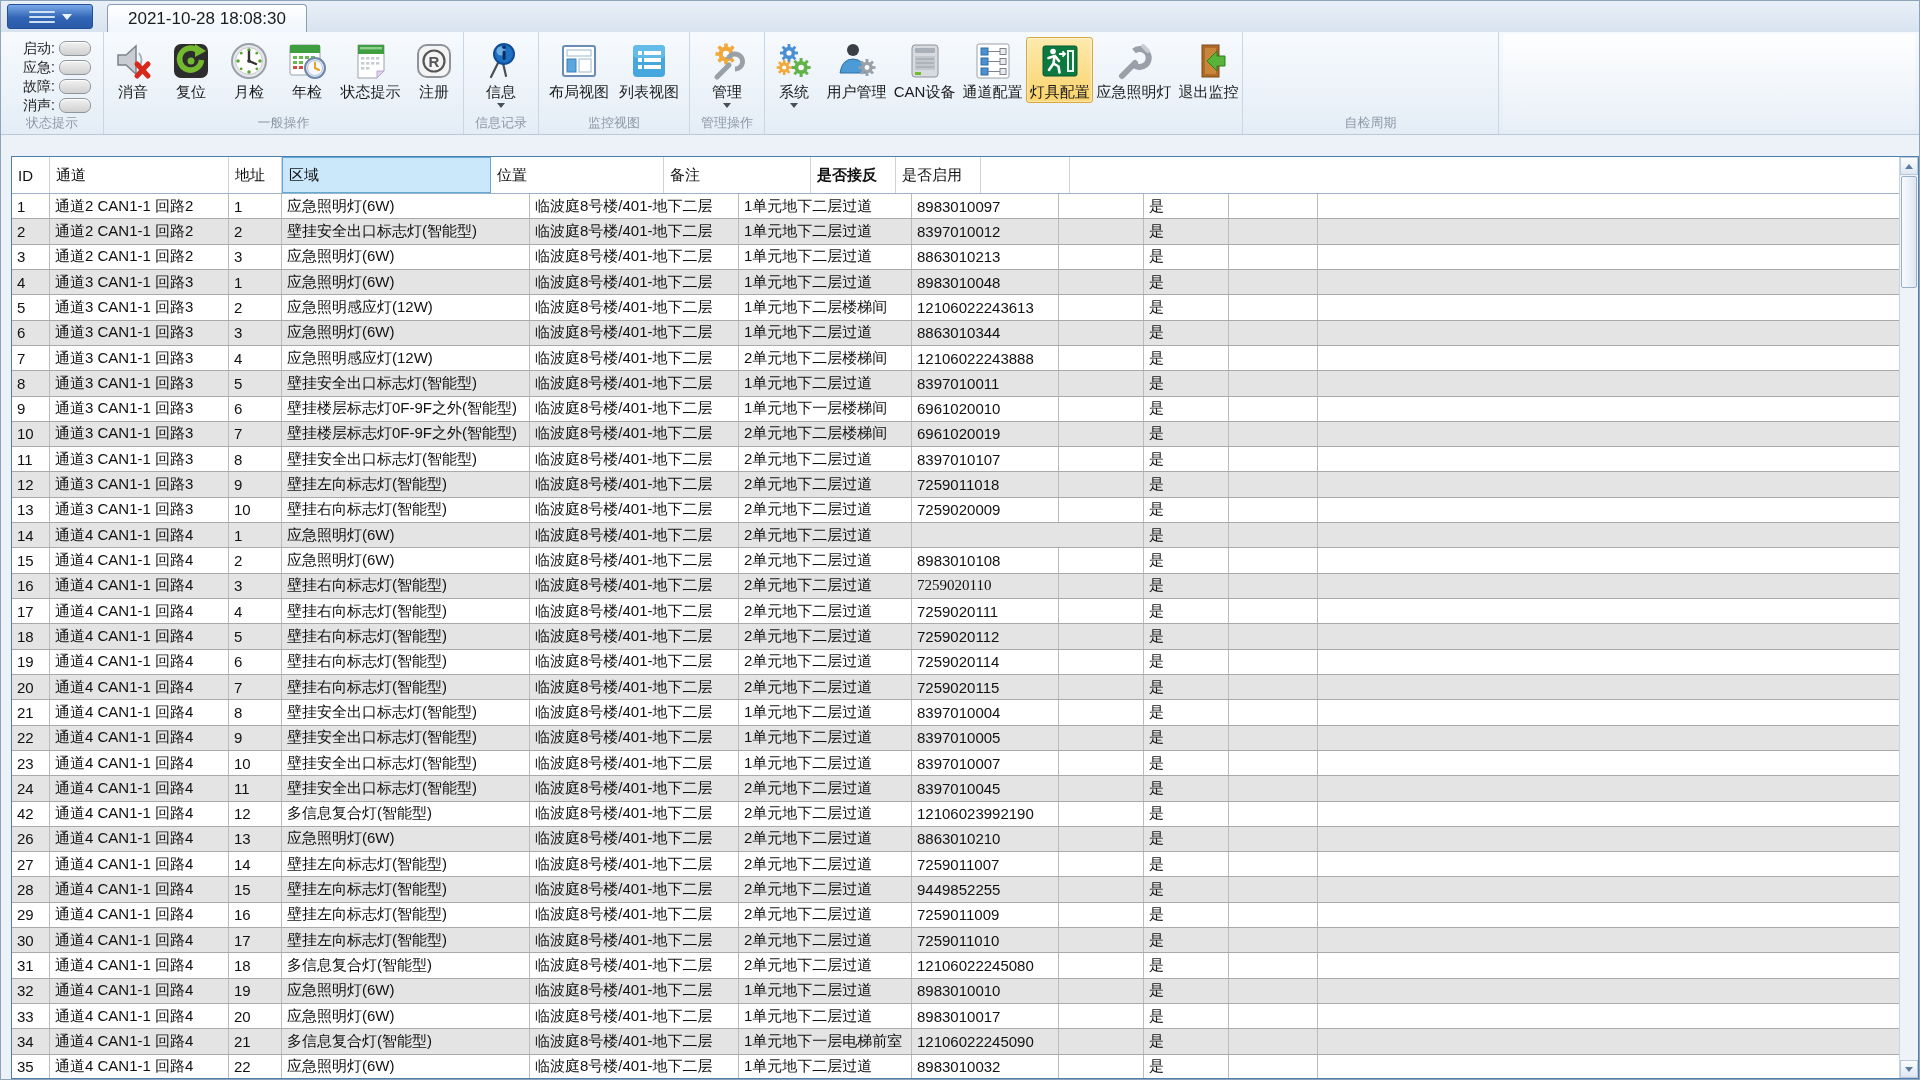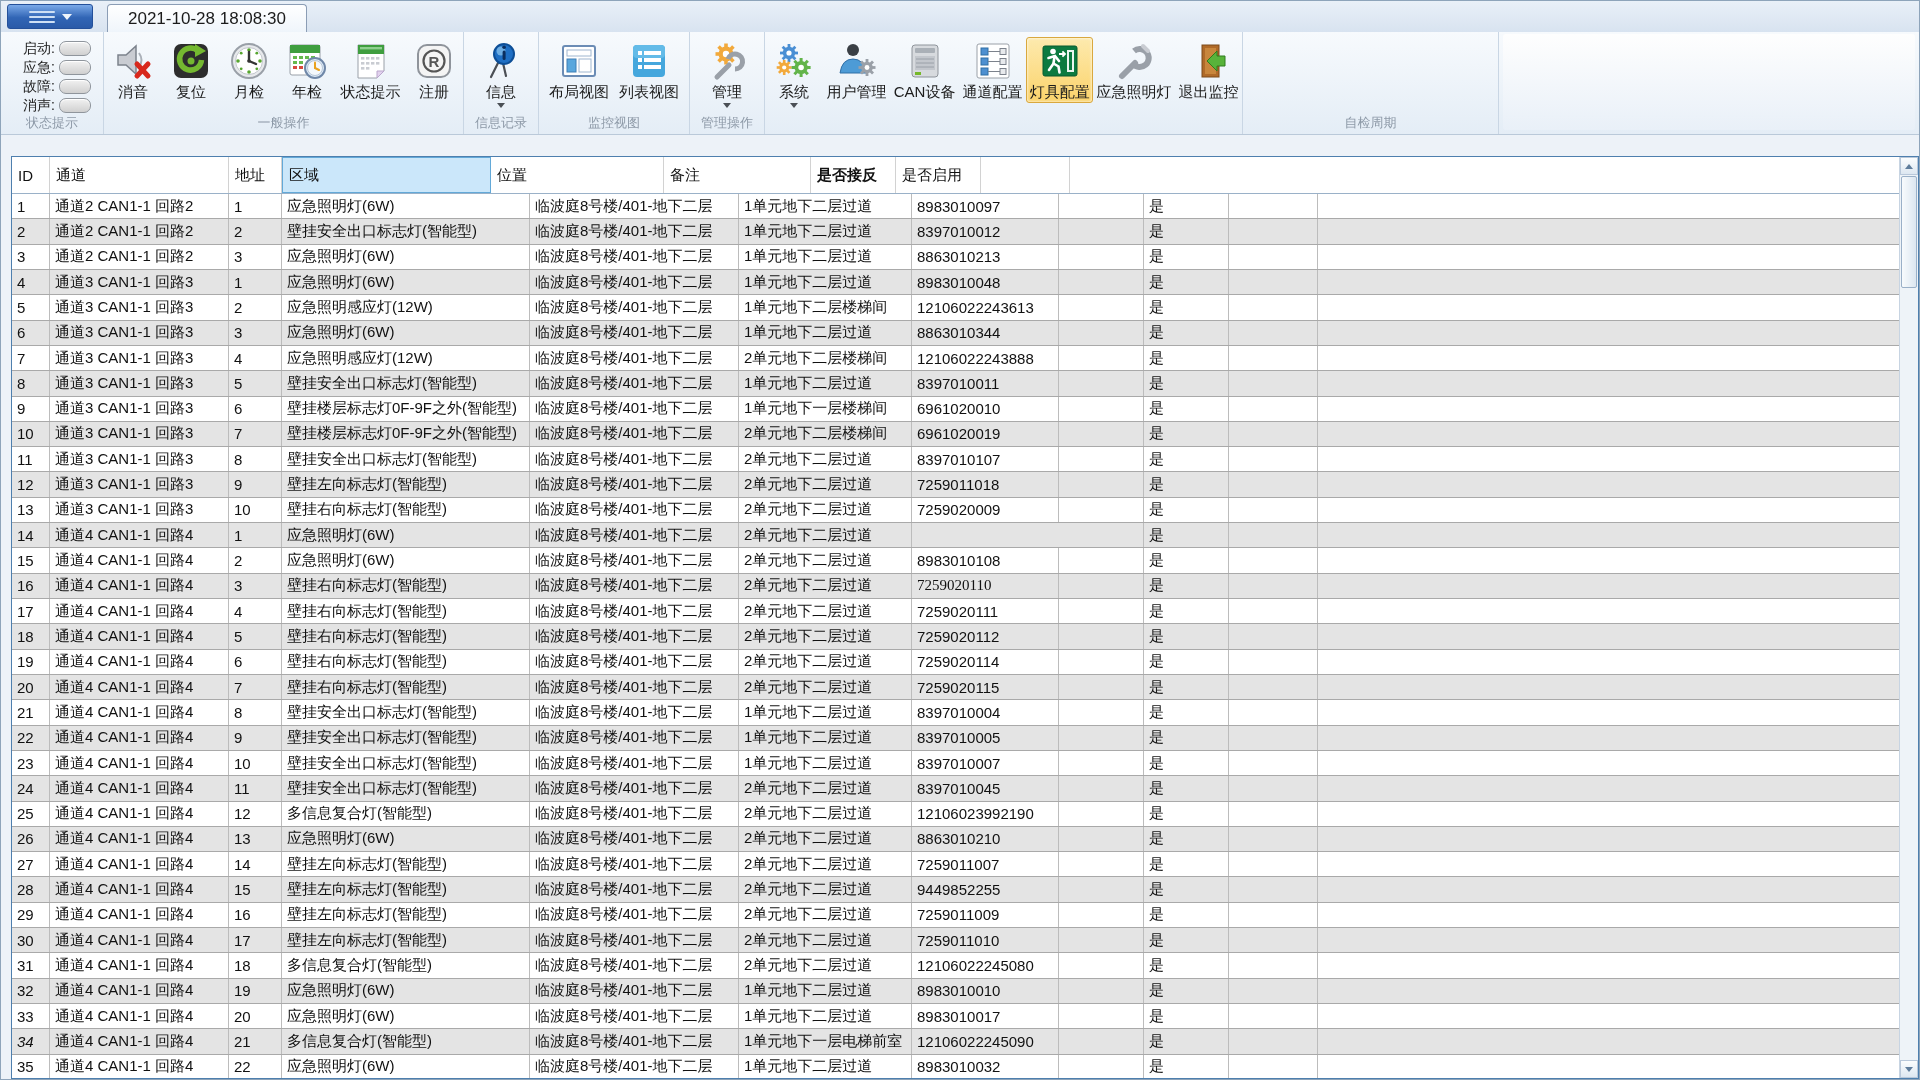--- a/index.html
+++ b/index.html
@@ -763,21 +763,21 @@
           <div class="gcell" style="width: 248px;">壁挂安全出口标志灯(智能型)</div>
           <div class="gcell" style="width: 209px;">临波庭8号楼/401-地下二层</div>
           <div class="gcell" style="width: 173px;">2单元地下二层过道</div>
           <div class="gcell" style="width: 147px;">8397010045</div>
           <div class="gcell" style="width: 85px;"></div>
           <div class="gcell" style="width: 85px;">是</div>
           <div class="gcell" style="width: 89px;"></div>
           <div class="gcell filler"></div>
         </div>
         <div class="grow">
-          <div class="gcell" style="width: 38px;">25</div>
+          <div class="gcell" style="width: 38px;">42</div>
           <div class="gcell" style="width: 179px;">通道4 CAN1-1 回路4</div>
           <div class="gcell" style="width: 53px;">12</div>
           <div class="gcell" style="width: 248px;">多信息复合灯(智能型)</div>
           <div class="gcell" style="width: 209px;">临波庭8号楼/401-地下二层</div>
           <div class="gcell" style="width: 173px;">2单元地下二层过道</div>
           <div class="gcell" style="width: 147px;">12106023992190</div>
           <div class="gcell" style="width: 85px;"></div>
           <div class="gcell" style="width: 85px;">是</div>
           <div class="gcell" style="width: 89px;"></div>
           <div class="gcell filler"></div>
@@ -880,21 +880,21 @@
           <div class="gcell" style="width: 248px;">应急照明灯(6W)</div>
           <div class="gcell" style="width: 209px;">临波庭8号楼/401-地下二层</div>
           <div class="gcell" style="width: 173px;">1单元地下二层过道</div>
           <div class="gcell" style="width: 147px;">8983010017</div>
           <div class="gcell" style="width: 85px;"></div>
           <div class="gcell" style="width: 85px;">是</div>
           <div class="gcell" style="width: 89px;"></div>
           <div class="gcell filler"></div>
         </div>
         <div class="grow alt">
-          <div class="gcell" style="width: 38px; font-style: italic;">34</div>
+          <div class="gcell" style="width: 38px;">34</div>
           <div class="gcell" style="width: 179px;">通道4 CAN1-1 回路4</div>
           <div class="gcell" style="width: 53px;">21</div>
           <div class="gcell" style="width: 248px;">多信息复合灯(智能型)</div>
           <div class="gcell" style="width: 209px;">临波庭8号楼/401-地下二层</div>
           <div class="gcell" style="width: 173px;">1单元地下一层电梯前室</div>
           <div class="gcell" style="width: 147px;">12106022245090</div>
           <div class="gcell" style="width: 85px;"></div>
           <div class="gcell" style="width: 85px;">是</div>
           <div class="gcell" style="width: 89px;"></div>
           <div class="gcell filler"></div>

